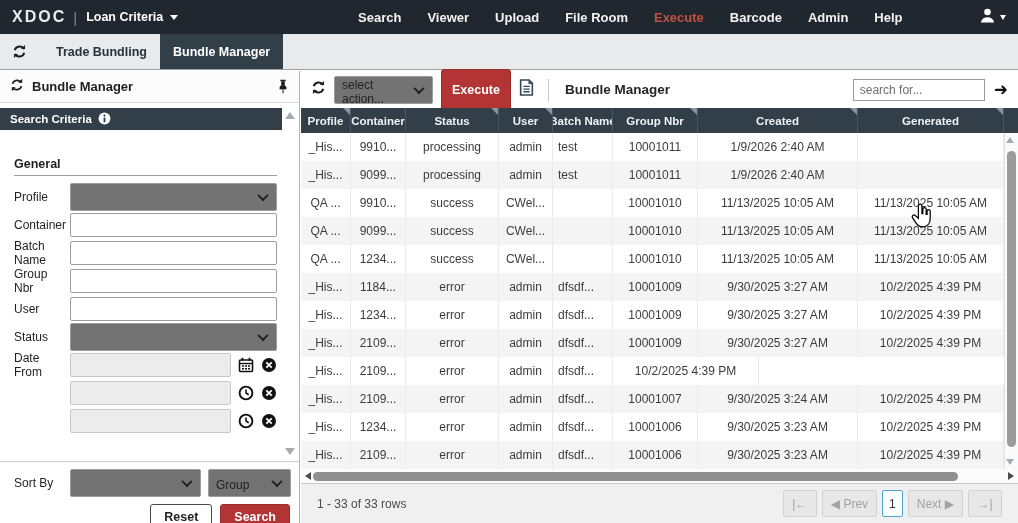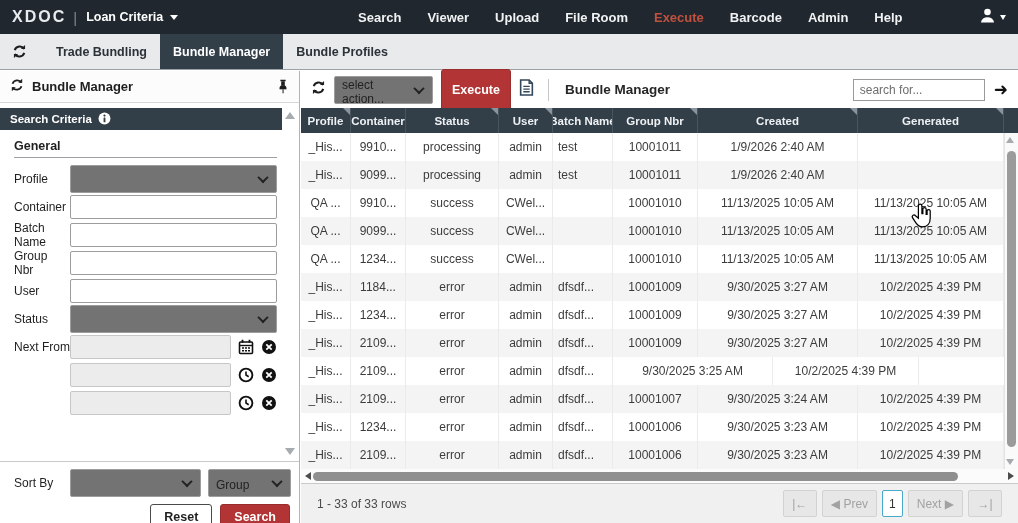--- a/index.html
+++ b/index.html
@@ -26,21 +26,21 @@
 
   
   .content{position:absolute;top:71px;left:0;right:0;bottom:0;}
 
   
   .sidebar{position:absolute;left:0;top:0;bottom:0;width:300px;border-right:1px solid #aeb4b8;box-sizing:border-box;background:#fff;}
   .sidebar-header{height:31px;border-bottom:1px solid #d7d7d7;display:flex;align-items:center;padding:0 10px;gap:8px;background:#fcfcfc;}
   .sidebar-title{font-size:13px;font-weight:bold;color:#1e1e1e;}
   .pin-wrap{margin-left:auto;display:flex;align-items:center;cursor:pointer;}
   .criteria-bar{margin:5px 17px 0 0;height:22px;background:var(--dark-bg,#323e48);color:#fff;font-weight:bold;font-size:11.5px;display:flex;align-items:center;gap:6px;padding:0 10px;}
-  .form-area{padding:9px 0 0 14px;margin-right:22px;}
+  .form-area{padding:9px 0 0 14px;margin-right:22px;margin-top:18px;}
   .group-title{font-weight:bold;font-size:12.5px;color:#1f1f1f;border-bottom:1px solid #9aa0a5;padding-bottom:4px;margin-bottom:9px;}
   .field-row{display:flex;align-items:center;margin-bottom:4px;height:24px;}
   .field-label{width:56px;flex:none;font-size:12px;color:#1f1f1f;}
   .tinput{flex:1;min-width:0;height:22px;border:1px solid #9d9d9d;border-radius:2px;font:inherit;font-size:12px;padding:0 6px;background:#fff;color:#222;}
   .tinput:disabled,.tinput.disabled{background:#ececec;border-color:#c7c7c7;}
   .fselect{position:relative;flex:1;background:#737373;border:1px solid #9d9d9d;height:22px;border-radius:2px;display:flex;align-items:center;padding:4px 22px 0 7px;font-size:12px;color:#222;cursor:pointer;box-sizing:content-box;}
   .chev{position:absolute;right:9px;top:50%;width:6px;height:6px;border-right:2px solid #222;border-bottom:2px solid #222;transform:translateY(-68%) rotate(45deg);}
   .icon-btn{flex:none;width:17px;height:17px;margin-left:6px;cursor:pointer;display:flex;align-items:center;justify-content:center;}
   .sidebar-rail{position:absolute;right:3px;top:41px;bottom:68px;width:11px;}
   .tri-up{width:0;height:0;border-left:5px solid transparent;border-right:5px solid transparent;border-bottom:7px solid #a6abb0;}
@@ -134,21 +134,20 @@
       <svg width="15" height="15" viewBox="0 0 20 20">
           <path d="M16.4 6.6A7.2 7.2 0 0 0 3.6 8.2" stroke="#1d1d1d" stroke-width="2.6" fill="none"></path>
           <path d="M17.4 1.2v5.6h-5.6z" fill="#1d1d1d"></path>
           <path d="M3.6 13.4A7.2 7.2 0 0 0 16.4 11.8" stroke="#1d1d1d" stroke-width="2.6" fill="none"></path>
           <path d="M2.6 18.8v-5.6h5.6z" fill="#1d1d1d"></path>
         </svg>
     </span>
     <div class="tab-items" id="tab-items">
         <span class="tab">Trade Bundling</span>
         <span class="tab active">Bundle Manager</span>
-        <span class="tab">Bundle Profiles</span>
       </div>
   </div>
 
   <div class="content">
 
     <aside class="sidebar">
       <div class="sidebar-header">
         <span>
           <svg width="14" height="14" viewBox="0 0 20 20">
               <path d="M16.4 6.6A7.2 7.2 0 0 0 3.6 8.2" stroke="#1d1d1d" stroke-width="2.6" fill="none"></path>
@@ -205,21 +204,21 @@
               <input class="tinput" type="text" value="" style="">
             </div>
             <div class="field-row">
               <span class="field-label">Status</span>
               <span class="fselect">
                 <span></span>
                 <span class="chev"></span>
               </span>
             </div>
             <div class="field-row">
-              <span class="field-label">Next From</span>
+              <span class="field-label">Date From</span>
               <input class="tinput disabled" type="text" disabled="" value="" style="">
               <span class="icon-btn">
                 <svg width="16" height="16" viewBox="0 0 16 16">
                   <rect x="1.5" y="3" width="13" height="11.5" rx="1" fill="none" stroke="#111" stroke-width="1.6"></rect>
                   <path d="M1.5 6.5h13" stroke="#111" stroke-width="1.4"></path>
                   <path d="M4.5 0.8v3M11.5 0.8v3" stroke="#111" stroke-width="1.8"></path>
                   <path d="M4 9h2M7 9h2M10 9h2M4 11.8h2M7 11.8h2M10 11.8h2" stroke="#111" stroke-width="1.4"></path>
                 </svg>
               </span>
               <span class="icon-btn">
@@ -407,21 +406,20 @@
             <div class="g-cell" style="width: 85px;">10001009</div>
             <div class="g-cell" style="width: 160px;">9/30/2025 3:27 AM</div>
             <div class="g-cell" style="width: 146px;">10/2/2025 4:39 PM</div>
           </div>
           <div class="g-row">
             <div class="g-cell" style="width: 50px;">_His...</div>
             <div class="g-cell" style="width: 55px;">2109...</div>
             <div class="g-cell" style="width: 93px;">error</div>
             <div class="g-cell" style="width: 54px;">admin</div>
             <div class="g-cell left" style="width: 60px;">dfsdf...</div>
-            <div class="g-cell" style="width: 160px;">9/30/2025 3:25 AM</div>
             <div class="g-cell" style="width: 146px;">10/2/2025 4:39 PM</div>
           </div>
           <div class="g-row">
             <div class="g-cell" style="width: 50px;">_His...</div>
             <div class="g-cell" style="width: 55px;">2109...</div>
             <div class="g-cell" style="width: 93px;">error</div>
             <div class="g-cell" style="width: 54px;">admin</div>
             <div class="g-cell left" style="width: 60px;">dfsdf...</div>
             <div class="g-cell" style="width: 85px;">10001007</div>
             <div class="g-cell" style="width: 160px;">9/30/2025 3:24 AM</div>

